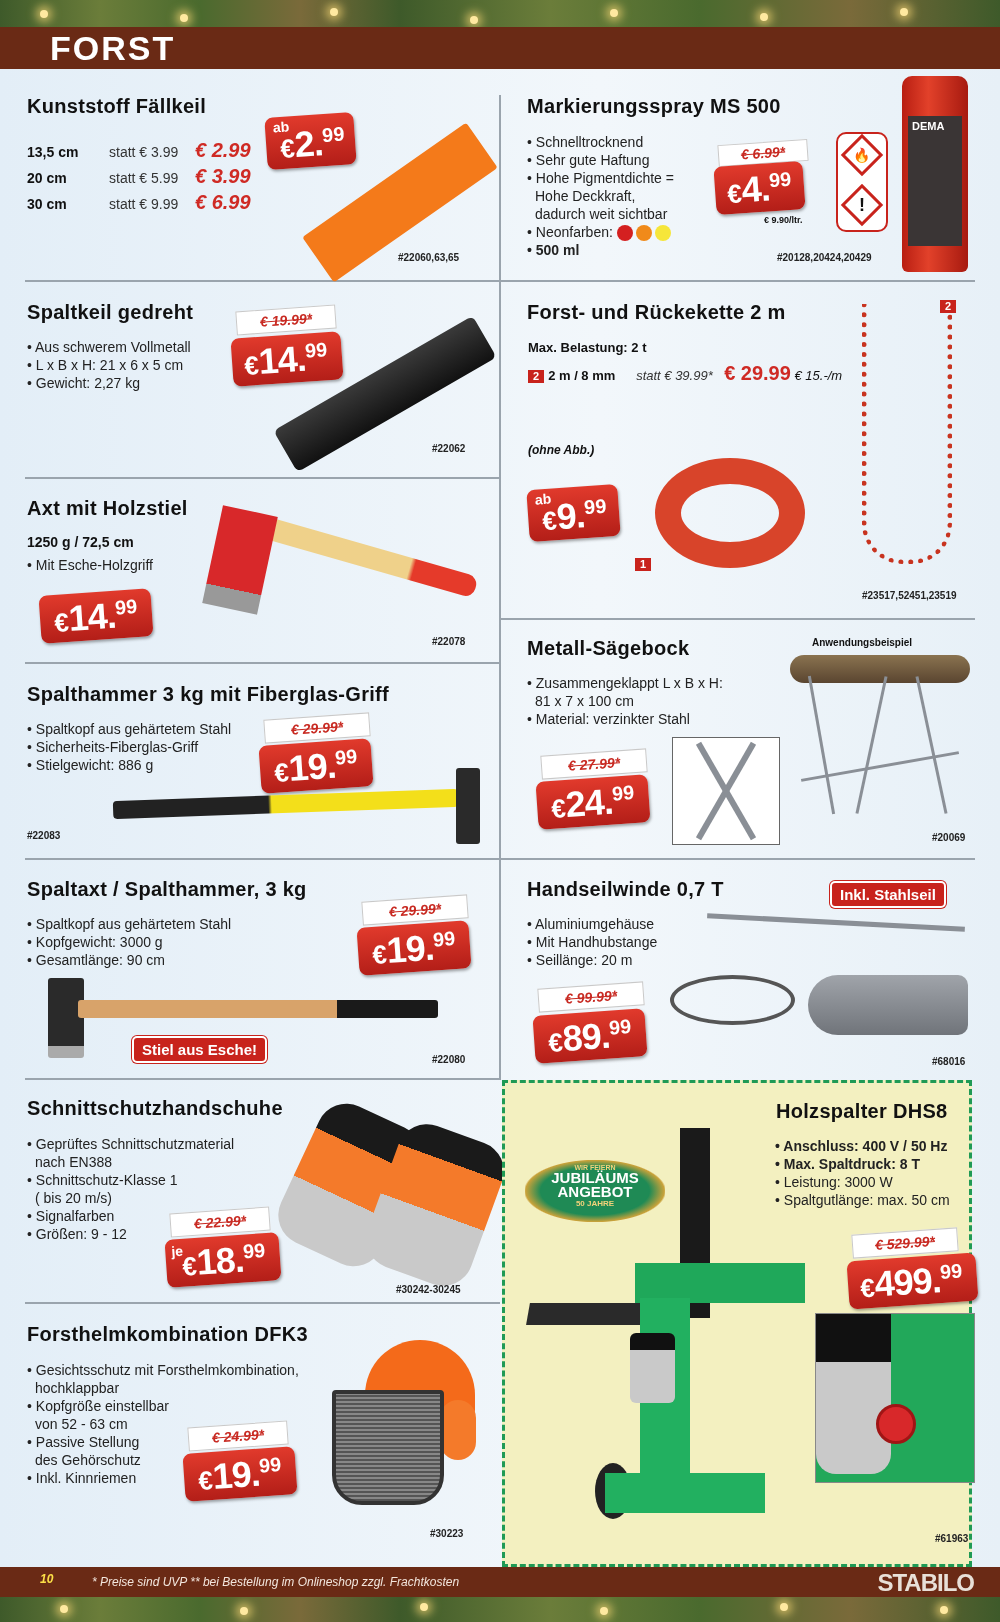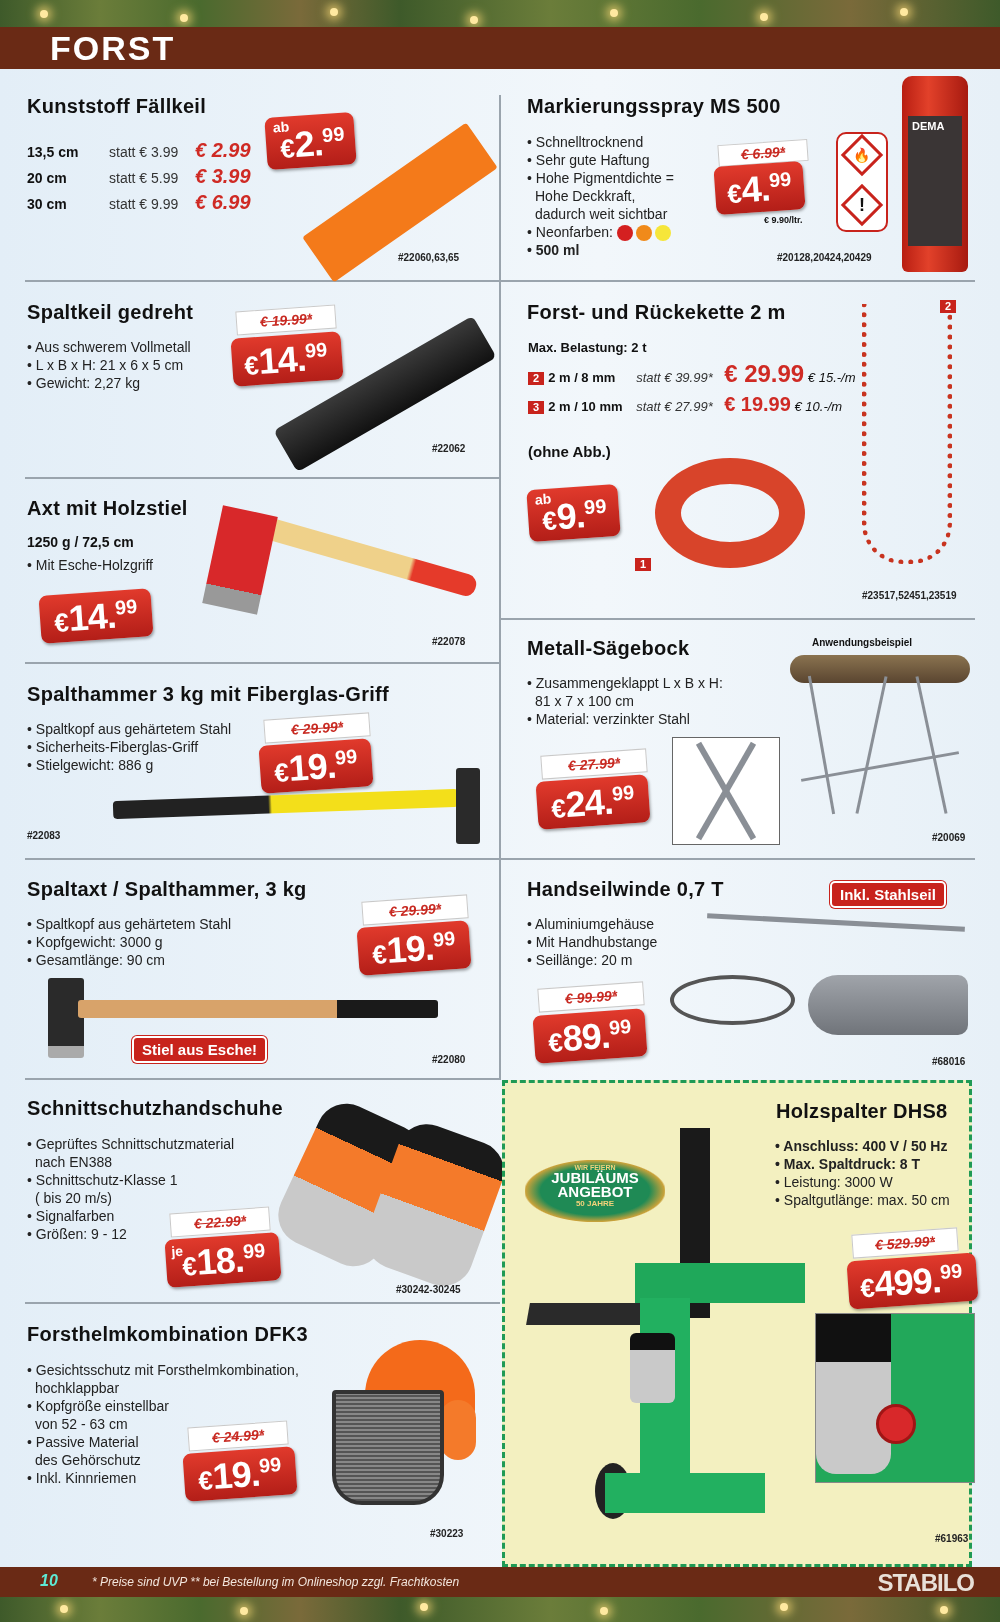--- a/index.html
+++ b/index.html
@@ -3,21 +3,21 @@
 <meta charset="utf-8">
 <style>
 *{box-sizing:border-box;margin:0;padding:0}
 body{width:1000px;height:1622px;position:relative;overflow:hidden;font-family:"Liberation Sans",sans-serif;background:#dfeaf3;color:#111}
 .garland{position:absolute;left:0;width:1000px;background:linear-gradient(90deg,#3e5a2a,#6b7d3a 10%,#4a6a2e 20%,#7a6a3a 30%,#3e5a2a 40%,#6b7d3a 55%,#4a6a2e 70%,#7a6a3a 85%,#3e5a2a)}
 .garland .light{position:absolute;width:8px;height:8px;border-radius:50%;background:#ffe9a0;box-shadow:0 0 10px 4px rgba(255,220,120,.7)}
 .bar{position:absolute;left:0;width:1000px;background:#6a2a15}
 #hdr{top:27px;height:42px}
 #hdr .t{position:absolute;left:50px;top:2px;font-size:34px;font-weight:bold;color:#fff;letter-spacing:2px}
 #ftr{top:1567px;height:30px}
-#ftr .pg{position:absolute;left:40px;top:5px;font-size:16px;font-weight:bold;font-style:italic;color:#5eead4}
+#ftr .pg{position:absolute;left:40px;top:5px;font-size:12px;font-weight:bold;font-style:italic;color:#fde047}
 #ftr .note{position:absolute;left:92px;top:8px;font-size:12px;font-style:italic;color:#f3e6dd}
 #ftr .logo{position:absolute;right:26px;top:2px;font-size:24px;color:#e8e0d8;letter-spacing:-1px;font-weight:bold}
 .panel{position:absolute;background:linear-gradient(90deg,#e3eef7,#f2f7fb 60%,#e7f0f7)}
 .hr{position:absolute;height:2px;background:#9aa4ad}
 .vr{position:absolute;width:2px;background:#9aa4ad}
 .title{position:absolute;font-size:20px;font-weight:bold;color:#111;letter-spacing:.3px;white-space:nowrap}
 .bul{position:absolute;font-size:14px;line-height:18px;color:#222}
 .bul div{white-space:nowrap}
 .sku{position:absolute;font-size:10px;font-weight:bold;color:#222}
 .tag{position:absolute;background:linear-gradient(180deg,#e13a2c,#b31e18);color:#fff;border-radius:8px;transform:rotate(-4deg);box-shadow:1px 2px 3px rgba(0,0,0,.35);font-weight:bold;white-space:nowrap}
@@ -126,24 +126,23 @@
     <span class="eur">€</span><span class="main">14.</span><span class="ct">99</span>
   </div>
   <div class="img" style="left:270px;top:370px;width:230px;height:48px;background:linear-gradient(180deg,#3a3a3a,#111);transform:rotate(-30deg);border-radius:6px"></div>
   <div class="sku" style="left:432px;top:443px">#22062</div>
 </section>
 
 <section>
   <div class="title" style="left:527px;top:301px">Forst- und Rückekette 2 m</div>
   <div style="position:absolute;left:528px;top:340px;font-size:13px;font-weight:bold">Max. Belastung: 2 t</div>
   <div style="position:absolute;left:528px;top:360px;font-size:13px;line-height:27px">
-    <div><span class="num">2</span><b style="display:inline-block;width:88px">2 m / 8 mm</b><i style="display:inline-block;width:88px;color:#333">statt € 39.99*</i><span class="redtxt" style="font-size:24px;font-style:normal">€ 29.99</span> <i>€ 15.-/m</i></div>
-    <div><span class="num">3</span><b style="display:inline-block;width:88px">2 m / 10 mm</b><i style="display:inline-block;width:88px;color:#333">statt € 27.99*</i><span class="redtxt" style="font-size:20px;font-style:normal">€ 19.99</span> <i>€ 10.-/m</i></div>
-  </div>
-  <div style="position:absolute;left:528px;top:443px;font-size:15px;font-weight:bold;">(ohne Abb.)</div>
+    <div><span class="num">2</span><b style="display:inline-block;width:88px">2 m / 8 mm</b><i style="display:inline-block;width:88px;color:#333">statt € 39.99*</i><span class="redtxt" style="font-size:20px;font-style:normal">€ 29.99</span> <i>€ 15.-/m</i></div>
+  </div>
+  <div style="position:absolute;left:528px;top:443px;font-size:12px;font-weight:bold;font-style:italic">(ohne Abb.)</div>
   <div class="tag" style="left:528px;top:487px;padding:8px 12px 2px 14px">
     <span class="ab">ab</span>
     <span class="eur">€</span><span class="main">9.</span><span class="ct">99</span>
   </div>
   <div class="img" style="left:655px;top:458px;width:150px;height:110px;border-radius:50%;border:26px solid #d8442a"></div>
   <div class="img" style="left:862px;top:304px;width:90px;height:260px;border:5px dotted #c8331f;border-top:0;border-radius:0 0 40px 40px"></div>
   <span class="num" style="position:absolute;left:635px;top:558px">1</span>
   <span class="num" style="position:absolute;left:940px;top:300px">2</span>
   <div class="sku" style="left:862px;top:590px">#23517,52451,23519</div>
 </section>
@@ -259,21 +258,21 @@
   <div class="sku" style="left:396px;top:1284px">#30242-30245</div>
 </section>
 
 <section>
   <div class="title" style="left:27px;top:1323px">Forsthelmkombination DFK3</div>
   <div class="bul" style="left:27px;top:1361px">
     <div>• Gesichtsschutz mit Forsthelmkombination,</div>
       <div style="padding-left:8px">  hochklappbar</div>
       <div>• Kopfgröße einstellbar</div>
       <div style="padding-left:8px">  von 52 - 63 cm</div>
-      <div>• Passive Material</div>
+      <div>• Passive Stellung</div>
       <div style="padding-left:8px">  des Gehörschutz</div>
       <div>• Inkl. Kinnriemen</div>
   </div>
   <div class="old" style="left:188px;top:1424px;width:100px;height:24px;line-height:22px">€ 24.99*</div>
   <div class="tag" style="left:184px;top:1450px;padding:4px 14px 2px 14px">
     <span class="eur">€</span><span class="main">19.</span><span class="ct">99</span>
   </div>
   <div class="img" style="left:365px;top:1340px;width:110px;height:80px;background:#f46a1a;border-radius:55px 55px 10px 10px"></div>
   <div class="img" style="left:440px;top:1400px;width:36px;height:60px;background:#f47a2a;border-radius:18px"></div>
   <div class="img" style="left:332px;top:1390px;width:112px;height:115px;background:repeating-linear-gradient(0deg,#555 0 2px,#888 2px 4px);border:4px solid #333;border-radius:4px 4px 30px 30px"></div>

